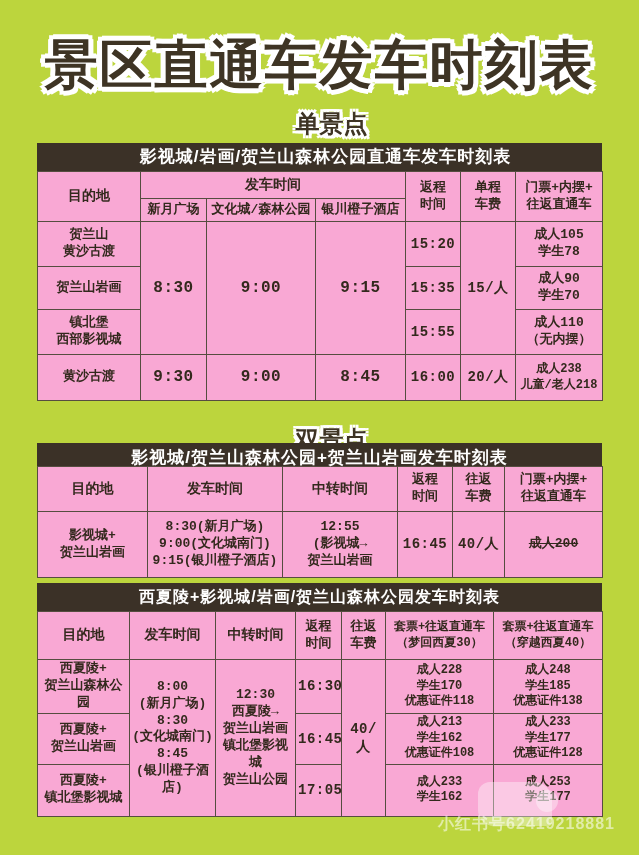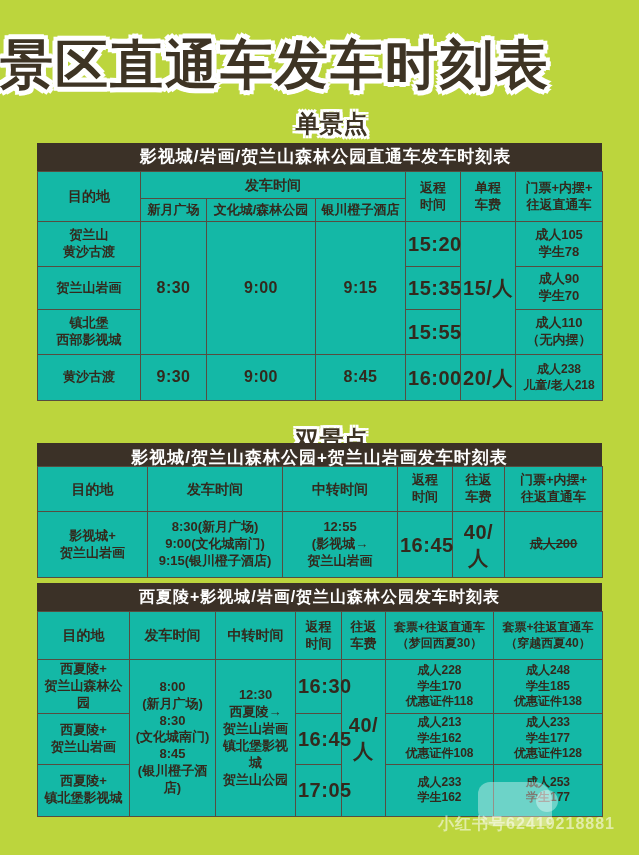--- a/index.html
+++ b/index.html
@@ -6,21 +6,21 @@
   html,body { width:639px; }
   .page {
     position:relative; width:639px; height:855px;
     background:#bcd53d; overflow:hidden;
     font-family:"Liberation Sans","DejaVu Sans",sans-serif;
     color:#33291d;
   }
   
   .main-title {
     position:absolute; top:30px; left:0; width:100%;
-    font-size:53px; font-weight:900;
+    text-align:center; font-size:53px; font-weight:900;
     letter-spacing:2px; color:#3e3424; white-space:nowrap;
     text-shadow:
       -4px -4px 0 #fff, 0 -4px 0 #fff, 4px -4px 0 #fff,
       -4px 0 0 #fff, 4px 0 0 #fff,
       -4px 4px 0 #fff, 0 4px 0 #fff, 4px 4px 0 #fff,
       -5px 0 0 #fff, 5px 0 0 #fff, 0 5px 0 #fff, 0 -5px 0 #fff;
   }
   .section-label {
     position:absolute; left:0; width:100%; text-align:center;
     font-size:24px; font-weight:900; color:#3e3424;
@@ -41,33 +41,34 @@
   .t-band {
     background:#3b3127; color:#fff; font-weight:900;
     text-align:center; font-size:17px; letter-spacing:1px;
   }
   #tbl1 .t-band { height:28px; line-height:28px;padding-left:12px; }
   #tbl2 .t-band { height:23px; line-height:29px; }
   #tbl3 .t-band { height:28px; line-height:28px; font-size:16px; }
 
   table.sched {
     border-collapse:collapse; width:565px; table-layout:fixed;
-    background:#14b8a6;
+    background:#f9a8d4;
+    font-family:Liberation Mono, monospace;
   }
   table.sched th, table.sched td {
     border:1px solid #564d40; text-align:center; vertical-align:middle;
     white-space:pre-line; font-weight:bold; color:#33291d;
     padding:1px 2px; line-height:1.3;
   }
   .fs-hd  { font-size:14px; }
   .fs-hd2 { font-size:13px; }
   .fs-sm  { font-size:12px; }
   .fs-md  { font-size:13px; }
   .fs-time{ font-size:16px; letter-spacing:0.5px; }
-  .fs-time2{ font-size:20px; letter-spacing:0.5px; }
+  .fs-time2{ font-size:14px; letter-spacing:0.5px; }
   .strike { text-decoration:line-through; }
 
   
   .wm-text {
     position:absolute; top:814px; right:24px;
     font-size:16px; font-weight:900; letter-spacing:1px;
     color:rgba(255,255,255,0.55);
   }
   .wm-blob {
     position:absolute; top:782px; left:478px; width:74px; height:44px;

